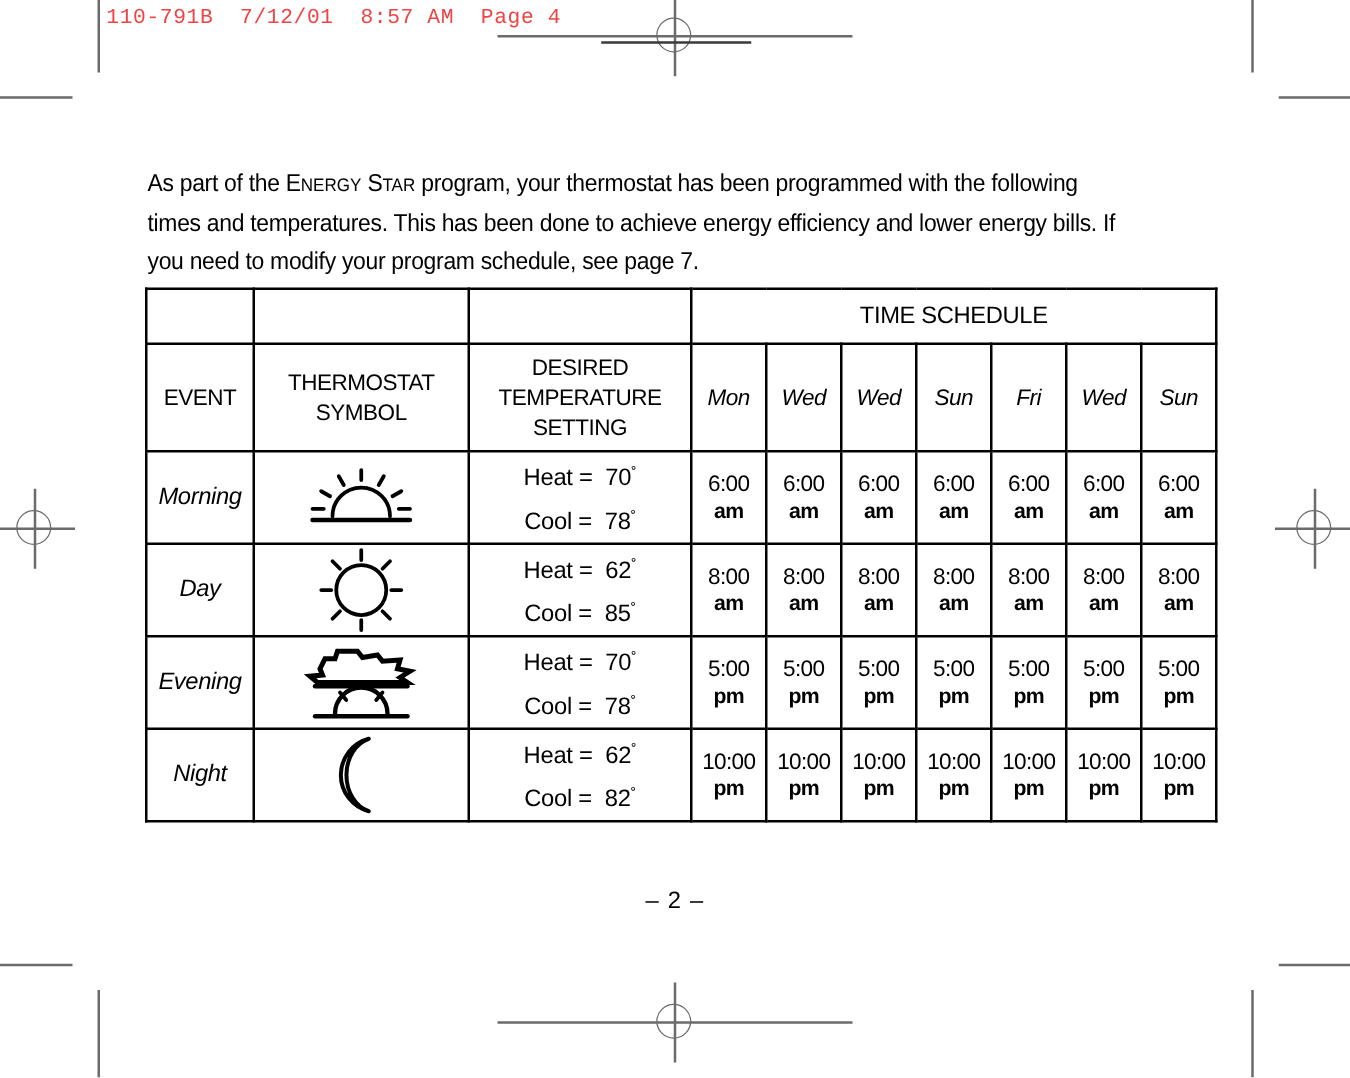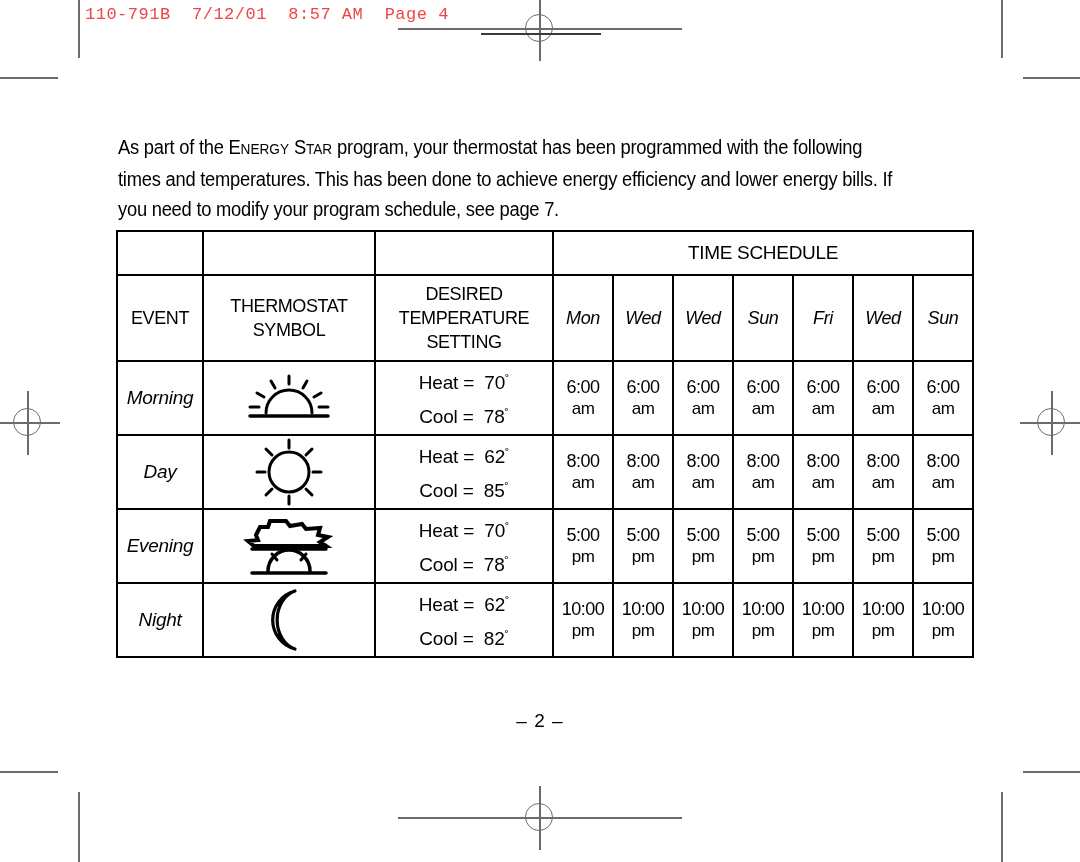--- a/index.html
+++ b/index.html
@@ -146,21 +146,21 @@
     padding-left: 18px;
     letter-spacing: -0.2px;
     line-height: 31px;
   }
   .cell-temp .deg { font-size: 13px; vertical-align: 5px; }
   .cell-day {
     font-size: 18px;
     line-height: 21px;
     letter-spacing: -0.5px;
   }
-  .cell-day .ampm { font-size: 17px; }
+  .cell-day .ampm { font-size: 17px; font-weight: bold; }
 
   
   .sym { display: block; margin: 0 auto; }
 
   
   .folio {
     position: absolute;
     left: 0;
     top: 710px;
     width: 1080px;

